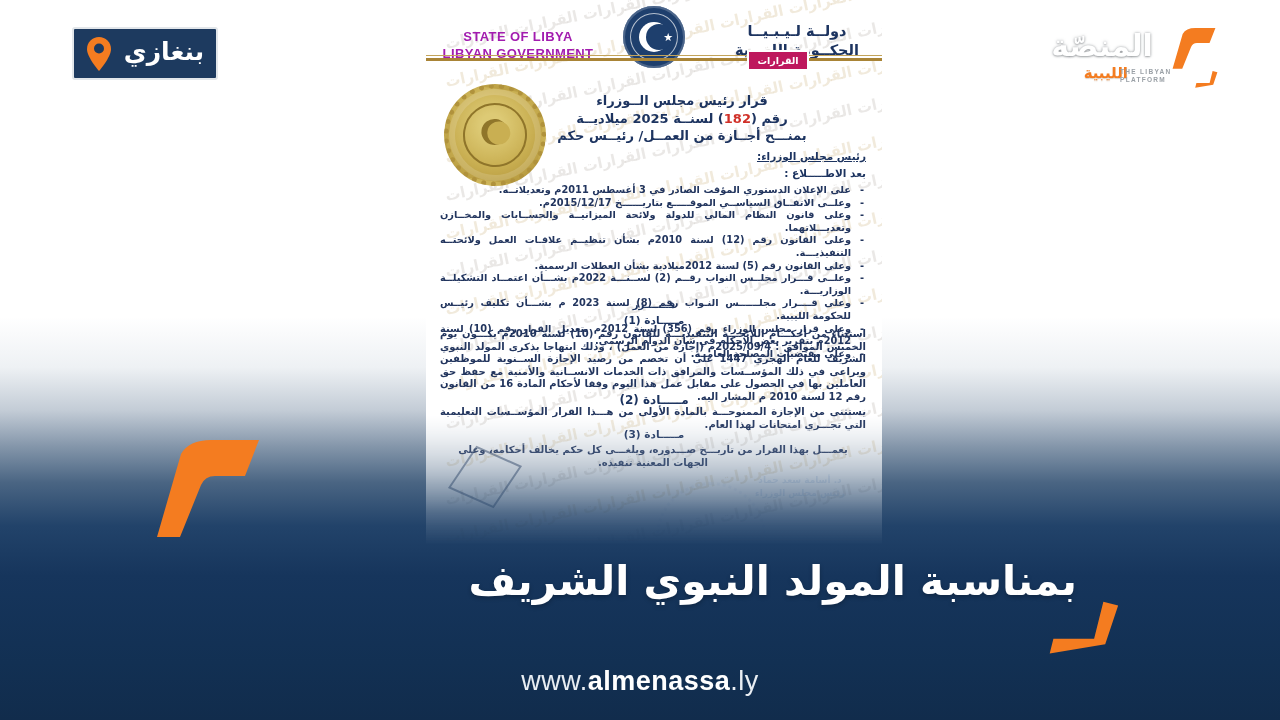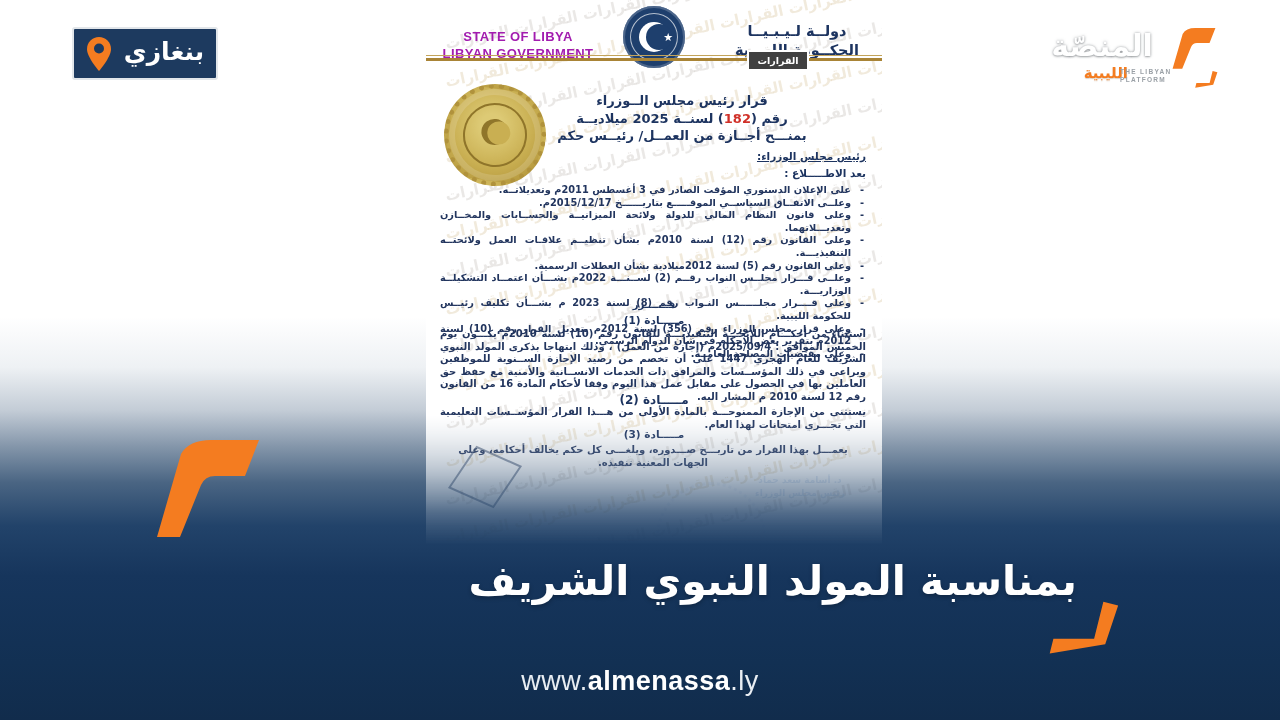--- a/index.html
+++ b/index.html
@@ -26,21 +26,21 @@
     font-family:"Liberation Sans",sans-serif;font-weight:700;font-size:13px;line-height:17px;color:#a21caf;letter-spacing:.4px;}
   .doc-head-ar{position:absolute;right:10px;top:22px;width:150px;text-align:center;direction:rtl;
     font-weight:700;font-size:14.5px;line-height:19px;color:#1d3460;}
   .emblem{position:absolute;left:197px;top:6px;width:62px;height:62px;border-radius:50%;background:#1e3f6d;
     box-shadow:inset 0 0 0 2px #ffffff33, inset 0 0 0 7px #1e3f6d, inset 0 0 0 8px #ffffffaa;}
   .emblem .crescent{position:absolute;left:16px;top:16px;width:30px;height:30px;border-radius:50%;background:#ffffff;}
   .emblem .crescent::after{content:"";position:absolute;left:7px;top:2px;width:26px;height:26px;border-radius:50%;background:#1e3f6d;}
   .emblem .star{position:absolute;right:12px;top:25px;color:#ffffff;font-size:11px;}
   .gold-line{position:absolute;left:0;top:58px;width:456px;height:3px;background:#a98436;}
   .gold-line::after{content:"";position:absolute;left:0;top:-3px;width:456px;height:1px;background:#c3a45a;}
-  .decisions-badge{position:absolute;left:321px;top:50px;width:58px;height:17px;background:#404040;border:2px solid #ffffff;
+  .decisions-badge{position:absolute;left:321px;top:50px;width:58px;height:17px;background:#be185d;border:2px solid #ffffff;
     color:#ffffff;font-size:9.5px;font-weight:700;text-align:center;line-height:17px;direction:rtl;}
 
   .seal{position:absolute;left:18px;top:84px;width:102px;height:102px;border-radius:50%;
     border:5px dotted #b0923c;background:radial-gradient(circle at 45% 40%,#ddca75 15%,#c9af52 55%,#ab8d33 100%);
     box-sizing:border-box;transform:rotate(8deg);box-shadow:inset 0 0 0 6px rgba(255,255,255,.15);}
   .seal::before{content:"";position:absolute;left:14px;top:14px;width:60px;height:60px;border:2px solid #8f752a;border-radius:50%;}
   .seal .s-crescent{position:absolute;left:32px;top:30px;width:26px;height:26px;border-radius:50%;background:#8f752a;}
   .seal .s-crescent::after{content:"";position:absolute;left:6px;top:2px;width:23px;height:23px;border-radius:50%;background:#c9af52;}
 
   .doc-title{position:absolute;right:55px;top:92px;width:290px;text-align:center;direction:rtl;

